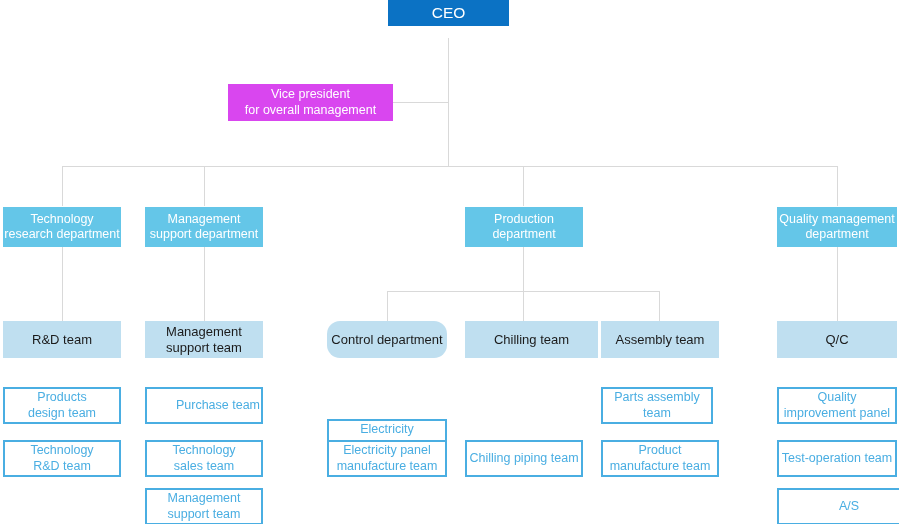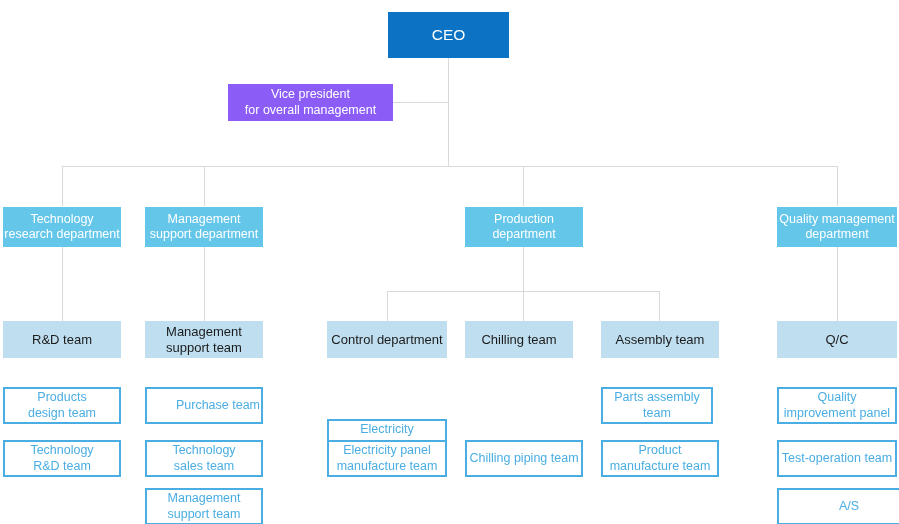--- a/index.html
+++ b/index.html
@@ -33,21 +33,21 @@
     white-space: pre-line;
   }
   
   .lvl-ceo {
     background: #0b72c4;
     color: #ffffff;
     font-size: 15.5px;
   }
   
   .lvl-vp {
-    background: #8b5cf6;
+    background: #d946ef;
     color: #ffffff;
     font-size: 12.5px;
   }
   
   .lvl-dept {
     background: #64c6e8;
     color: #ffffff;
     font-size: 12.5px;
   }
   
@@ -90,39 +90,39 @@
   <div class="conn conn-v" style="left:62px; top:247px; height:74px;"></div>
   <div class="conn conn-v" style="left:204px; top:247px; height:74px;"></div>
   <div class="conn conn-v" style="left:837px; top:247px; height:74px;"></div>
 
   <div class="conn conn-v" style="left:523px; top:247px; height:44px;"></div>
   <div class="conn conn-h" style="left:387px; top:291px; width:273px;"></div>
   <div class="conn conn-v" style="left:387px; top:291px; height:30px;"></div>
   <div class="conn conn-v" style="left:523px; top:291px; height:30px;"></div>
   <div class="conn conn-v" style="left:659px; top:291px; height:30px;"></div>
 
-  <div class="node lvl-ceo" style="left:388px; top:12px; width:121px; height:46px;">CEO</div>
+  <div class="node lvl-ceo" style="left:388px; top:0px; width:121px; height:26px;">CEO</div>
 
   <div class="node lvl-vp" style="left:228px; top:84px; width:165px; height:37px;">Vice president
 for overall management</div>
 
   <div class="node lvl-dept" style="left:3px; top:207px; width:118px; height:40px;">Technology
 research department</div>
   <div class="node lvl-dept" style="left:145px; top:207px; width:118px; height:40px;">Management
 support department</div>
   <div class="node lvl-dept" style="left:465px; top:207px; width:118px; height:40px;">Production
 department</div>
   <div class="node lvl-dept" style="left:777px; top:207px; width:120px; height:40px;">Quality management
 department</div>
 
   <div class="node lvl-team" style="left:3px; top:321px; width:118px; height:37px;">R&amp;D team</div>
   <div class="node lvl-team" style="left:145px; top:321px; width:118px; height:37px;">Management
 support team</div>
-  <div class="node lvl-team" style="left:327px; top:321px; width:120px; height:37px;">Control department</div>
-  <div class="node lvl-team" style="left:465px; top:321px; width:108px; height:37px;">Chilling team</div>
+  <div class="node lvl-team" style="left:327px; top:321px; width:120px; height:37px;border-radius:13px;">Control department</div>
+  <div class="node lvl-team" style="left:465px; top:321px; width:133px; height:37px;">Chilling team</div>
   <div class="node lvl-team" style="left:601px; top:321px; width:118px; height:37px;">Assembly team</div>
   <div class="node lvl-team" style="left:777px; top:321px; width:120px; height:37px;">Q/C</div>
 
   <div class="node lvl-leaf" style="left:3px; top:387px; width:118px; height:37px;">Products
 design team</div>
   <div class="node lvl-leaf" style="left:3px; top:440px; width:118px; height:37px;">Technology
 R&amp;D team</div>
 
   <div class="node lvl-leaf" style="left:145px; top:387px; width:118px; height:37px;padding-left:28px;">Purchase team</div>
   <div class="node lvl-leaf" style="left:145px; top:440px; width:118px; height:37px;">Technology

